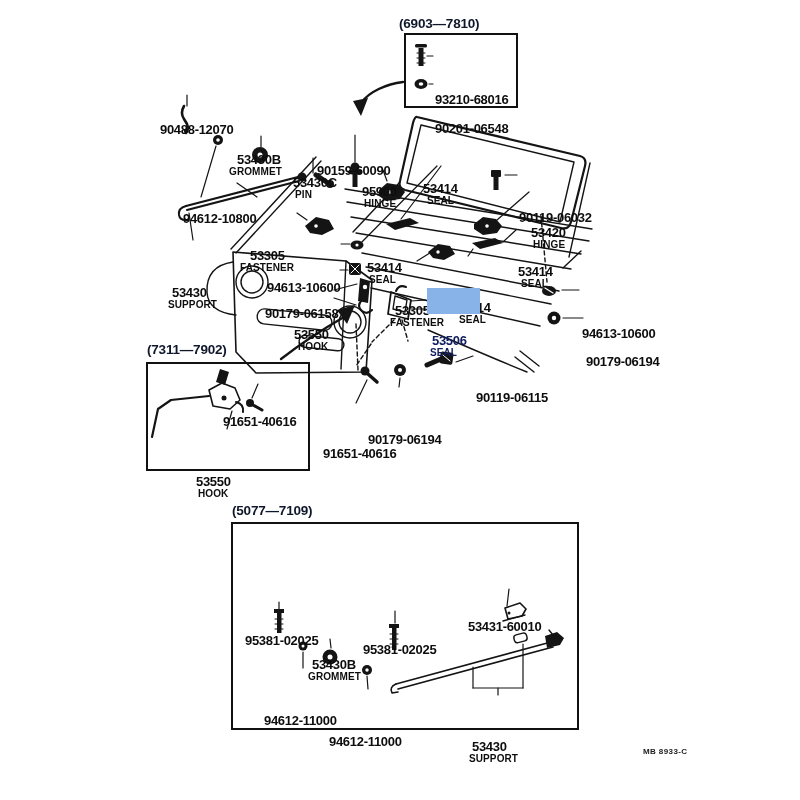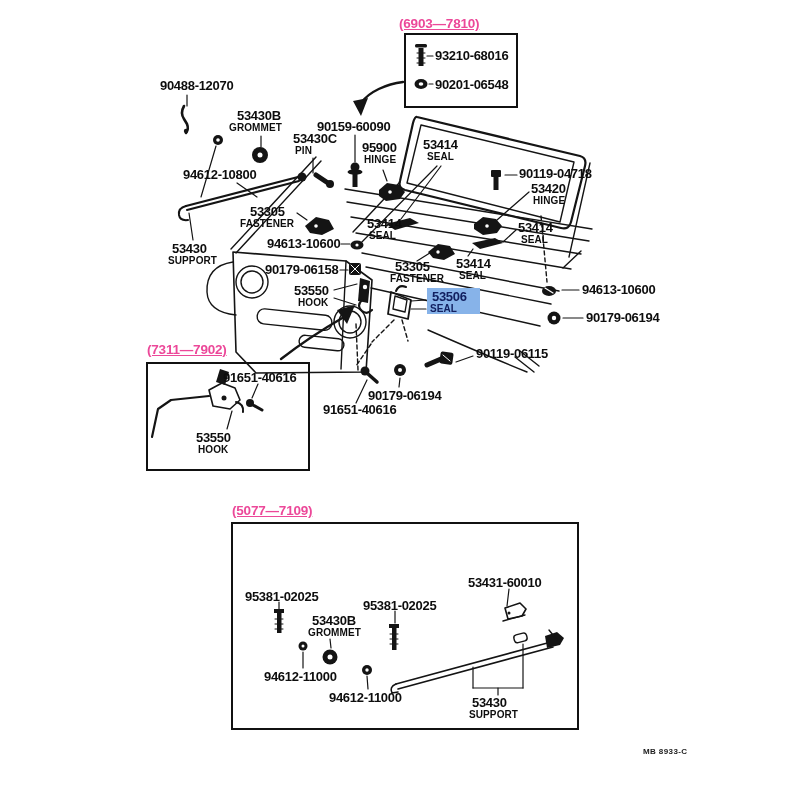--- a/index.html
+++ b/index.html
@@ -1,23 +1,23 @@
 <!DOCTYPE html>
 <html><head>
 <meta charset="utf-8">
 <style>
   html,body{margin:0;padding:0;background:#fff;}
   #stage{position:relative;width:800px;height:800px;background:#ffffff;overflow:hidden;
          font-family:"Liberation Sans",sans-serif;}
   #art{position:absolute;left:0;top:0;}
   .lbl{position:absolute;font:700 13px/1.05 "Liberation Sans",sans-serif;
-       letter-spacing:-0.3px;color:#0d0d0d;white-space:nowrap;}
+       letter-spacing:-0.3px;color:#0d0d0d;white-space:nowrap;margin-top:44px;}
   .lbl .sub{display:block;font-size:10px;letter-spacing:0.1px;}
   .title{position:absolute;font:700 13.5px/1.1 "Liberation Sans",sans-serif;
-         letter-spacing:-0.2px;color:#ec4899;white-space:nowrap;text-decoration:underline;}
+         letter-spacing:-0.2px;color:#0f172a;white-space:nowrap;}
   .inset-box{position:absolute;border:2px solid #111;background:transparent;}
   .hl{position:absolute;width:53px;height:26px;background:#87b3e9;}
   .hl-text{color:#122060;}
   .footer{position:absolute;font:700 8px/1 "Liberation Sans",sans-serif;
           color:#1c1c1c;letter-spacing:0.4px;margin-left:33px;}
 </style>
 </head>
 <body>
 
 <div id="stage">
@@ -271,21 +271,21 @@
 <div class="lbl" style="left:264px;top:670px"><span class="num">94612-11000</span></div>
 <div class="lbl" style="left:329px;top:691px"><span class="num">94612-11000</span></div>
 <div class="lbl" style="left:472px;top:696px"><span class="num">53430</span><span class="sub" style="margin-left:-3px">SUPPORT</span></div>
 
 <div class="lbl" style="left:160px;top:79px"><span class="num">90488-12070</span></div>
 <div class="lbl" style="left:237px;top:109px"><span class="num">53430B</span><span class="sub" style="margin-left:-8px">GROMMET</span></div>
 <div class="lbl" style="left:317px;top:120px"><span class="num">90159-60090</span></div>
 <div class="lbl" style="left:293px;top:132px"><span class="num">53430C</span><span class="sub" style="margin-left:2px">PIN</span></div>
 <div class="lbl" style="left:362px;top:141px"><span class="num">95900</span><span class="sub" style="margin-left:2px">HINGE</span></div>
 <div class="lbl" style="left:423px;top:138px"><span class="num">53414</span><span class="sub" style="margin-left:4px">SEAL</span></div>
-<div class="lbl" style="left:519px;top:167px"><span class="num">90119-04718</span></div>
+<div class="lbl" style="left:519px;top:167px"><span class="num">90119-06032</span></div>
 <div class="lbl" style="left:531px;top:182px"><span class="num">53420</span><span class="sub" style="margin-left:2px">HINGE</span></div>
 <div class="lbl" style="left:518px;top:221px"><span class="num">53414</span><span class="sub" style="margin-left:3px">SEAL</span></div>
 <div class="lbl" style="left:183px;top:168px"><span class="num">94612-10800</span></div>
 <div class="lbl" style="left:250px;top:205px"><span class="num">53305</span><span class="sub" style="margin-left:-10px">FASTENER</span></div>
 <div class="lbl" style="left:367px;top:217px"><span class="num">53414</span><span class="sub" style="margin-left:2px">SEAL</span></div>
 <div class="lbl" style="left:172px;top:242px"><span class="num">53430</span><span class="sub" style="margin-left:-4px">SUPPORT</span></div>
 <div class="lbl" style="left:267px;top:237px"><span class="num">94613-10600</span></div>
 <div class="lbl" style="left:265px;top:263px"><span class="num">90179-06158</span></div>
 <div class="lbl" style="left:395px;top:260px"><span class="num">53305</span><span class="sub" style="margin-left:-5px">FASTENER</span></div>
 <div class="lbl" style="left:456px;top:257px"><span class="num">53414</span><span class="sub" style="margin-left:3px">SEAL</span></div>

